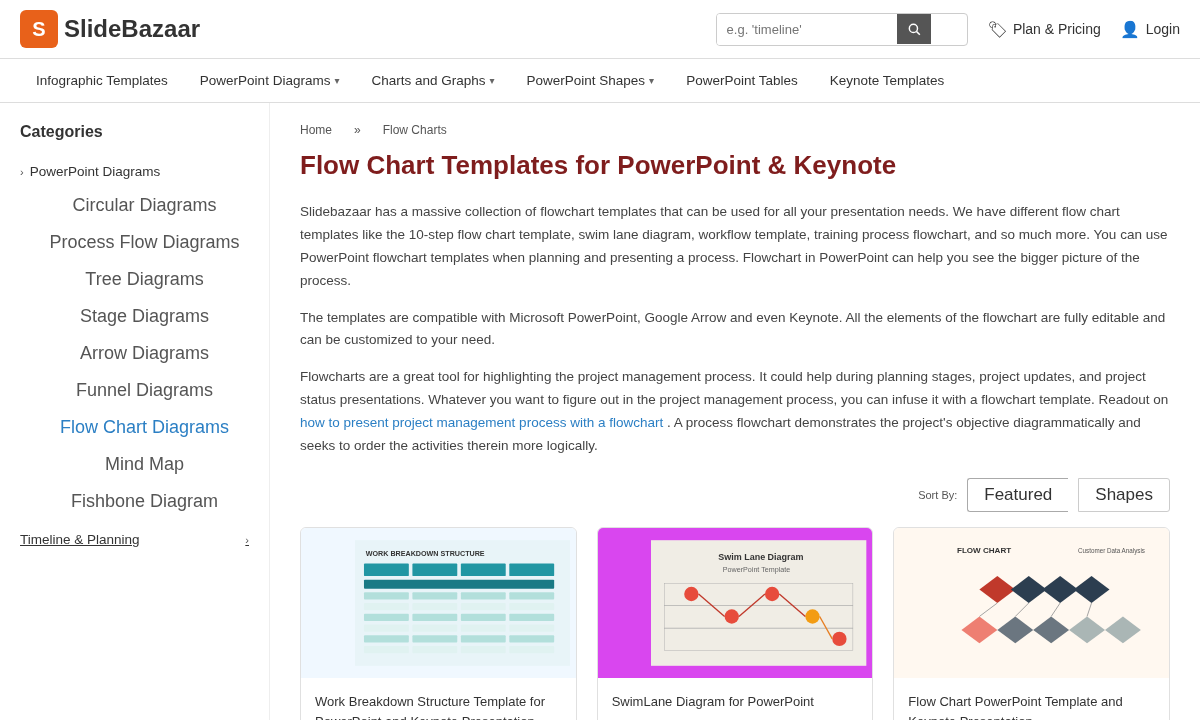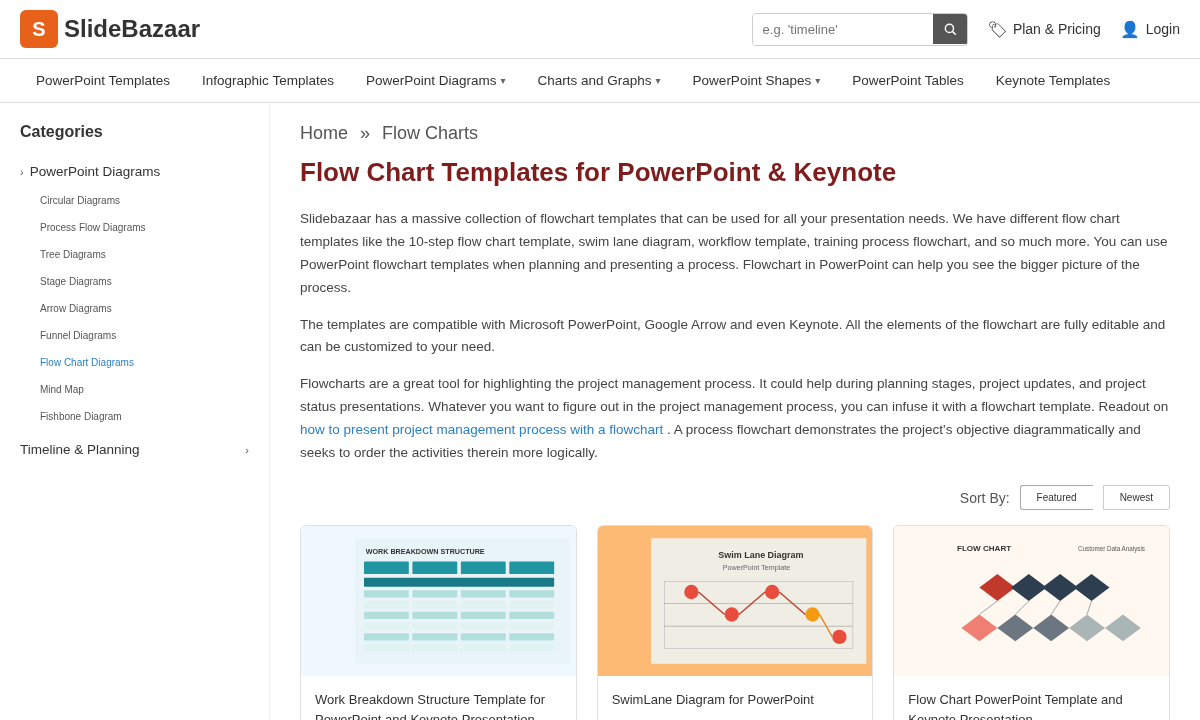--- a/index.html
+++ b/index.html
@@ -36,21 +36,21 @@
       font-size: 20px;
     }
     .logo-text { color: #333; font-size: 24px; font-weight: bold; }
     .header-spacer { flex: 1; }
     .search-bar {
       display: flex;
       align-items: center;
       border: 1px solid #ccc;
       border-radius: 4px;
       overflow: hidden;
-      width: 216px;
+      width: 252px;
     }
     .search-input {
       border: none;
       outline: none;
       padding: 8px 10px;
       font-size: 13px;
       color: #999;
       width: 180px;
     }
     .search-btn {
@@ -125,40 +125,41 @@
       font-size: 13.5px;
       color: #333;
       cursor: pointer;
       display: flex;
       align-items: center;
       gap: 6px;
     }
     .sidebar-section .arrow { font-size: 11px; color: #555; }
     .sidebar-subitem {
       padding: 8px 20px 8px 40px;
-      font-size: 10px;
+      font-size: 18px;
       color: #555;
       cursor: pointer;
+      text-align: center;
     }
     .sidebar-subitem.active { color: #2b7fc4; font-weight: 500; }
 
     
     .content {
       flex: 1;
       padding: 20px 30px;
     }
 
     
     .breadcrumb {
-      font-size: 18px;
+      font-size: 12px;
       color: #555;
       margin-bottom: 12px;
       display: flex;
       align-items: flex-start;
-      gap: 12px;
+      gap: 22px;
     }
     .breadcrumb a { color: #555; text-decoration: none; }
 
     
     .page-title {
       font-size: 26px;
       font-weight: bold;
       color: #7f1d1d;
       margin-bottom: 18px;
       line-height: 1.3;
@@ -174,26 +175,26 @@
     .description a { color: #2b7fc4; text-decoration: none; }
 
     
     .sort-bar {
       display: flex;
       align-items: center;
       justify-content: flex-end;
       gap: 10px;
       margin: 20px 0 15px 0;
     }
-    .sort-label { font-size: 14px; color: #555; }
+    .sort-label { font-size: 11px; color: #555; }
     .sort-btn {
       padding: 6px 16px;
       border: 1px solid #ccc;
       background: #fff;
-      font-size: 10px;
+      font-size: 17px;
       cursor: pointer;
       color: #333;
       border-radius: 3px;
     }
     .sort-btn.active {
       background: #fff;
       border-color: #aaa;
       font-weight: 500;
     }
     .sort-btn:first-of-type { border-right: none; border-radius: 3px 0 0 3px; }
@@ -215,21 +216,21 @@
     .card-img {
       width: 100%;
       height: 150px;
       display: flex;
       align-items: center;
       justify-content: center;
       overflow: hidden;
       padding-left: 48px;
     }
     .card-img-1 { background: #f0f8ff; }
-    .card-img-2 { background: #fdba74; text-align: center; }
+    .card-img-2 { background: #d946ef; text-align: center; }
     .card-img-3 { background: #fff8f0; }
     .card-body { padding: 14px; }
     .card-title {
       font-size: 13px;
       color: #333;
       line-height: 1.5;
       font-weight: normal;
     }
 
     
@@ -264,23 +265,20 @@
     </a>
     <a class="header-nav-item" href="#">
       <span style="font-size:16px;">👤</span>
       <span>Login</span>
     </a>
   </nav>
 </header>
 
 <nav class="navbar">
   <a class="navbar-item" href="#">
-    <span>PowerPoint Templates</span>
-  </a>
-  <a class="navbar-item" href="#">
     <span>Infographic Templates</span>
   </a>
   <a class="navbar-item" href="#">
     <span>PowerPoint Diagrams</span>
     <span class="chevron">▾</span>
   </a>
   <a class="navbar-item" href="#">
     <span>Charts and Graphs</span>
     <span class="chevron">▾</span>
   </a>
@@ -309,21 +307,21 @@
     <div class="sidebar-subitem">Circular Diagrams</div>
     <div class="sidebar-subitem">Process Flow Diagrams</div>
     <div class="sidebar-subitem">Tree Diagrams</div>
     <div class="sidebar-subitem">Stage Diagrams</div>
     <div class="sidebar-subitem">Arrow Diagrams</div>
     <div class="sidebar-subitem">Funnel Diagrams</div>
     <div class="sidebar-subitem active">Flow Chart Diagrams</div>
     <div class="sidebar-subitem">Mind Map</div>
     <div class="sidebar-subitem">Fishbone Diagram</div>
 
-    <div class="sidebar-section" style="margin-top:4px;">
+    <div class="sidebar-section" style="margin-top:4px;text-decoration:underline;">
       <span>Timeline &amp; Planning</span>
       <span class="arrow" style="margin-left:auto;">›</span>
     </div>
   </aside>
 
   <main class="content">
 
     <div class="breadcrumb">
       <a href="#">Home</a>
       <span>»</span>
@@ -336,21 +334,21 @@
     <p class="description">The templates are compatible with Microsoft PowerPoint, Google Arrow and even Keynote. All the elements of the flowchart are fully editable and can be customized to your need.</p>
     <p class="description">
       <span>Flowcharts are a great tool for highlighting the project management process. It could help during planning stages, project updates, and project status presentations. Whatever you want to figure out in the project management process, you can infuse it with a flowchart template. Readout on</span>
       <a href="#">how to present project management process with a flowchart</a>
       <span>. A process flowchart demonstrates the project's objective diagrammatically and seeks to order the activities therein more logically.</span>
     </p>
 
     <div class="sort-bar">
       <span class="sort-label">Sort By:</span>
       <button class="sort-btn active">Featured</button>
-      <button class="sort-btn">Newest</button>
+      <button class="sort-btn">Shapes</button>
     </div>
 
     <div class="cards-grid">
 
       <div class="card">
         <div class="card-img card-img-1">
           <svg class="wbs-svg" viewBox="0 0 240 140" xmlns="http://www.w3.org/2000/svg">
             <rect width="240" height="140" fill="#e8f4f8"></rect>
             <text x="12" y="18" font-size="8" font-weight="bold" fill="#333">WORK BREAKDOWN STRUCTURE</text>
 

